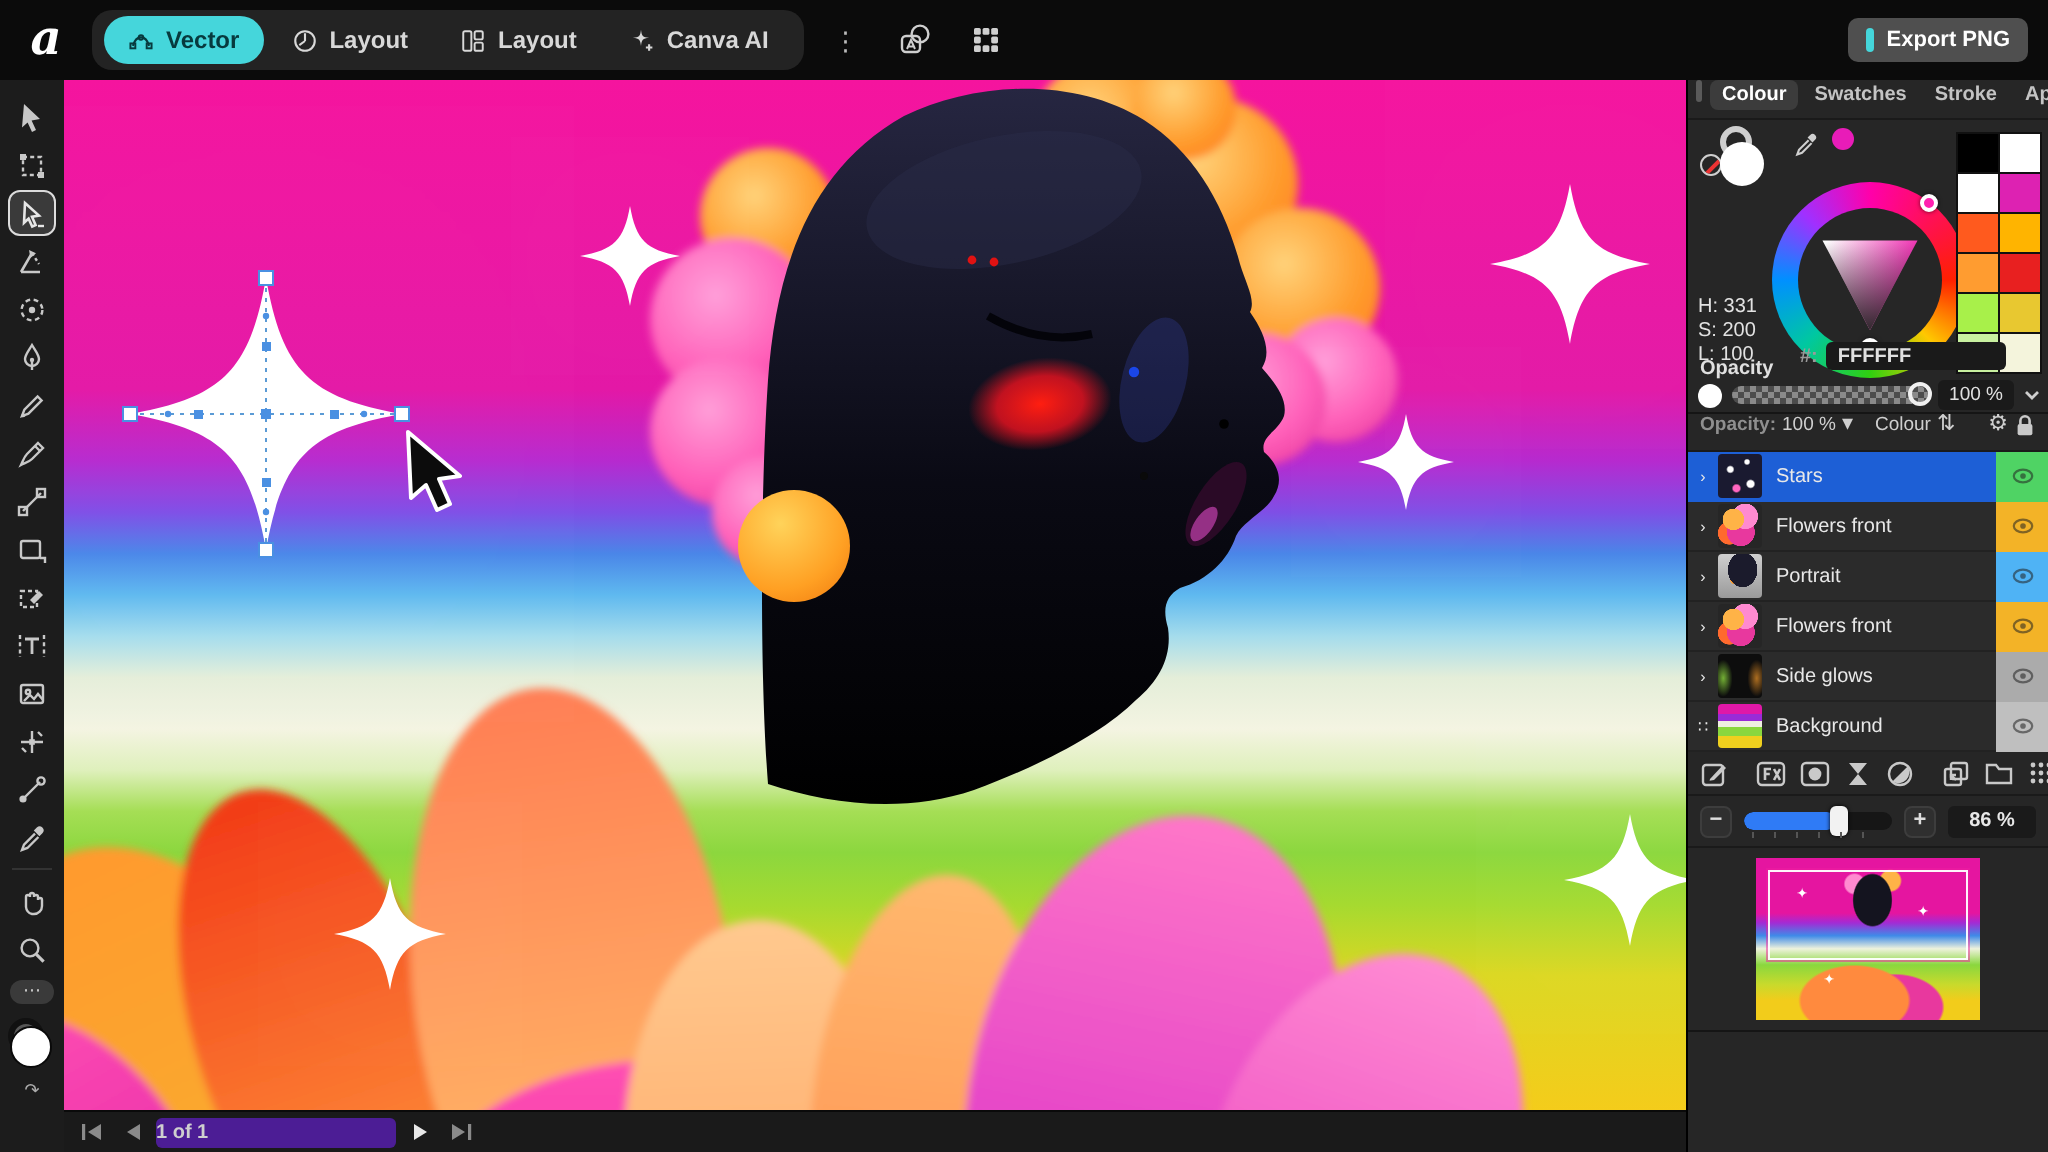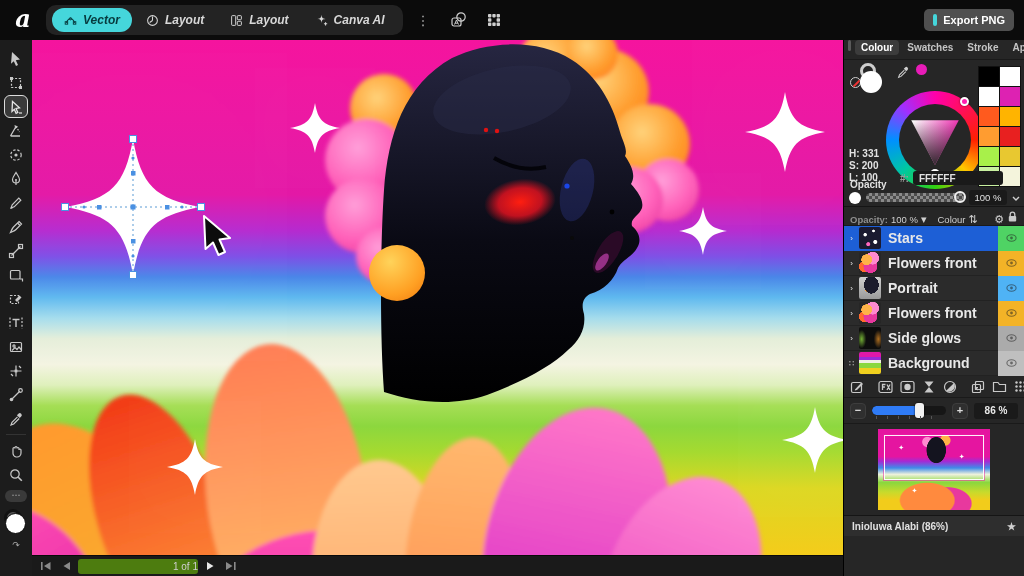--- a/index.html
+++ b/index.html
@@ -3,21 +3,21 @@
 <meta charset="utf-8">
 <style>
   * { margin:0; padding:0; box-sizing:border-box; }
   html,body { width:1024px; height:576px; overflow:hidden; background:#0b0b0b;
     font-family:"Liberation Sans", sans-serif; -webkit-font-smoothing:antialiased; }
   .app { width:1024px; height:576px; display:flex; flex-direction:column; }
 
   
   .topbar { height:40px; background:#0b0b0b; display:flex; align-items:center; padding:0 10px; gap:8px; flex:0 0 40px; }
   .logo { width:26px; height:26px; color:#fff; font-family:"DejaVu Serif", serif; font-style:italic; font-weight:bold; font-size:24px; line-height:24px; text-align:center; margin-right:2px; }
-  .tab-pill-group { background:#232323; border-radius:10px; height:30px; display:flex; align-items:center; padding:0 6px; gap:2px;font-style:italic; }
+  .tab-pill-group { background:#232323; border-radius:10px; height:30px; display:flex; align-items:center; padding:0 6px; gap:2px; }
   .mode-tab { display:flex; align-items:center; gap:6px; padding:0 12px; height:24px; border-radius:13px; color:#d8d8d8; font-size:12px; font-weight:bold; cursor:default; }
   .mode-tab svg { stroke:#d8d8d8; }
   .mode-tab.active { background:#45d6db; color:#073a3e; }
   .mode-tab.active svg { stroke:#073a3e; }
   .overflow-dots { color:#bbb; font-size:13px; padding:0 6px; letter-spacing:0; }
   .top-icon-btn { width:28px; height:24px; display:flex; align-items:center; justify-content:center; border-radius:6px; }
   .top-icon-btn svg { stroke:#cfcfcf; fill:none; }
   .spacer { flex:1; }
   .export-btn { display:flex; align-items:center; gap:6px; background:#4f4f4f; border-radius:5px; height:22px; padding:0 9px; color:#fff; font-size:11px; font-weight:bold; }
   .export-accent { width:4px; height:12px; border-radius:2px; }
@@ -38,21 +38,21 @@
   .well-swap { color:#aaa; font-size:9px; text-align:center; width:26px; }
 
   
   .canvas-col { width:811px; display:flex; flex-direction:column; }
   .canvas { position:relative; width:811px; height:515px; overflow:hidden; background:#f5149e; }
   .canvas svg { display:block; }
   .pagebar { height:21px; background:#1a1a1a; display:flex; align-items:center; padding:0 6px; gap:4px; border-top:1px solid #0a0a0a; }
   .nav-btn { width:16px; height:14px; display:flex; align-items:center; justify-content:center; }
   .nav-btn svg { fill:#8a8a8a; }
   .nav-btn.lit svg { fill:#e8e8e8; }
-  .page-box { width:120px; height:15px; background:#4d7c0f; border-radius:3px; color:#cfcfcf; font-size:10px; font-weight:normal; display:flex; align-items:center; justify-content:flex-end; }
+  .page-box { width:120px; height:15px; background:#4c1d95; border-radius:3px; color:#cfcfcf; font-size:10px; font-weight:bold; display:flex; align-items:center; justify-content:flex-start; }
 
   
   .rpanel { width:181px; background:#262626; border-left:1px solid #000; display:flex; flex-direction:column; font-size:10px; color:#cfcfcf; }
   .tabs-row { height:20px; display:flex; align-items:flex-start; gap:2px; padding:0 4px; background:#262626; border-bottom:1px solid #1a1a1a; }
   .drag-bar { width:3px; height:11px; background:#5a5a5a; border-radius:2px; margin-right:2px; flex:0 0 3px; }
   .ptab { padding:2px 6px; border-radius:4px; font-size:10px; font-weight:bold; color:#c4c4c4; white-space:nowrap; }
   .ptab.active { background:#3c3c3c; color:#fff; }
   .chev-box { margin-left:auto; width:17px; height:14px; border-radius:4px; background:#2f2f2f; border:1px solid #3d3d3d; display:flex; align-items:center; justify-content:center; }
   .chev-box svg { stroke:#cfcfcf; fill:none; }
 
@@ -68,50 +68,50 @@
   .wheel { position:absolute; left:42px; top:31px; width:98px; height:98px; border-radius:50%;
     background:conic-gradient(from 0deg, #ff00aa, #ff2000 90deg, #ffc800 135deg, #30d010 180deg, #00c8a0 225deg, #0090ff 270deg, #a030ff 315deg, #ff00aa 360deg); }
   .wheel-hole { position:absolute; left:13px; top:13px; width:72px; height:72px; border-radius:50%; background:#262626; }
   .tri { position:absolute; left:16px; top:16px; width:66px; height:66px;
     clip-path:polygon(14% 20%, 86% 20%, 50% 88%);
     background:
       linear-gradient(to bottom, rgba(40,40,40,0) 20%, rgba(38,38,38,.95) 88%),
       linear-gradient(105deg, #ffffff 18%, #f011a8 82%); }
   .ring-sel { position:absolute; left:74px; top:6px; width:9px; height:9px; border-radius:50%; background:#ff20b0; border:2.5px solid #fff; box-shadow:0 0 2px rgba(0,0,0,.6); }
   .tri-sel { position:absolute; left:44px; top:78px; width:10px; height:10px; border-radius:50%; background:#fff; box-shadow:0 0 2px rgba(0,0,0,.5); }
-  .hsl { position:absolute; left:5px; top:88px; line-height:12px; font-size:10px; color:#e2e2e2; font-weight:bold; }
+  .hsl { position:absolute; left:5px; top:88px; line-height:12px; font-size:10px; color:#e2e2e2; font-weight:normal; }
   .swatch-grid { position:absolute; right:3px; top:6px; display:grid; grid-template-columns:20px 20px; grid-auto-rows:19px; gap:1px; background:#111; padding:1px; }
   .swatch { width:20px; height:19px; }
   .hex-row { position:absolute; left:56px; top:111px; display:flex; align-items:center; gap:4px; }
   .hex-label { color:#9a9a9a; font-weight:bold; }
   .hex-box { width:90px; height:14px; background:#1a1a1a; border-radius:3px; color:#e0e0e0; font-weight:bold; font-size:10px; display:flex; align-items:center; padding:0 6px; }
   .op-label { position:absolute; left:6px; top:119px; font-weight:bold; color:#e0e0e0; }
   .op-row { position:absolute; left:5px; top:130px; right:4px; display:flex; align-items:center; gap:5px; }
   .op-dot { width:12px; height:12px; border-radius:50%; background:#fff; }
   .op-track { flex:1; height:9px; border-radius:5px; position:relative;
     background-image:linear-gradient(45deg,#8a8a8a 25%,transparent 25%,transparent 75%,#8a8a8a 75%),
       linear-gradient(45deg,#8a8a8a 25%,#4c4c4c 25%,#4c4c4c 75%,#8a8a8a 75%);
     background-size:6px 6px; background-position:0 0,3px 3px; }
   .op-thumb { position:absolute; right:-2px; top:-2px; width:12px; height:12px; border-radius:50%; border:2.5px solid #f0f0f0; background:transparent; }
   .op-val { width:38px; height:15px; background:#1a1a1a; border-radius:3px; display:flex; align-items:center; justify-content:center; font-size:9.5px; color:#e0e0e0; }
   .op-chev svg { stroke:#cfcfcf; fill:none; }
 
   .layers-head { height:20px; display:flex; align-items:center; gap:2px; padding:0 4px; border-bottom:1px solid #1a1a1a; }
-  .layers-ctrl { height:19px; display:flex; align-items:flex-end; gap:3px; padding:0 6px; border-bottom:1px solid #1a1a1a; font-size:9.5px; }
+  .layers-ctrl { height:19px; display:flex; align-items:flex-start; gap:3px; padding:0 6px; border-bottom:1px solid #1a1a1a; font-size:9.5px; }
   .lc-label { color:#8f8f8f; font-weight:bold; }
   .lc-val { color:#cfcfcf; }
   .lc-gap { flex:1; }
   .lc-ico { color:#cfcfcf; font-size:11px; line-height:11px; }
 
   .layers-list { height:150px; display:flex; flex-direction:column; }
   .lrow { height:25px; display:flex; align-items:center; background:#2b2b2b; border-bottom:1px solid #222; }
   .lrow.selected { background:#1d5fd6; border-bottom-color:#1d5fd6; }
   .lrow .expander { width:15px; text-align:center; color:#e8e8e8; font-size:8px; }
   .lthumb { width:22px; height:22px; border-radius:2px; margin-right:7px; flex:0 0 22px; }
-  .lname { flex:1; font-size:14px; font-weight:bold; color:#e8e8e8; }
+  .lname { flex:1; font-size:10px; font-weight:normal; color:#e8e8e8; }
   .lstrip { width:26px; height:25px; display:flex; align-items:center; justify-content:center; }
   .lstrip svg { opacity:.55; }
 
   .th-stars { background:radial-gradient(circle at 28% 35%, #fff 1.3px, transparent 2.1px),
               radial-gradient(circle at 66% 18%, #fff 1px, transparent 1.7px),
               radial-gradient(circle at 74% 68%, #fff 1.6px, transparent 2.4px),
               radial-gradient(circle at 42% 78%, #ff66c0 1.6px, transparent 2.4px), #1a1a30; }
   .th-flowers { background:radial-gradient(circle at 35% 35%, #ffb347 0 26%, transparent 27%),
               radial-gradient(circle at 62% 28%, #ff8ad0 0 30%, transparent 31%),
               radial-gradient(circle at 52% 64%, #e8389e 0 38%, transparent 39%),
@@ -794,20 +794,16 @@
 
       <div class="navigator">
         <div class="nav-thumb">
           <span class="nav-star" style="left:18%; top:18%">✦</span>
           <span class="nav-star" style="left:72%; top:30%">✦</span>
           <span class="nav-star" style="left:30%; top:72%">✦</span>
           <div class="nav-rect"></div>
         </div>
       </div>
 
-      <div class="statusbar">
-        <span>Inioluwa Alabi (86%)</span>
-        <span class="status-star">★</span>
-      </div>
 
     </div>
   </div>
 </div>
 
 </body></html>

